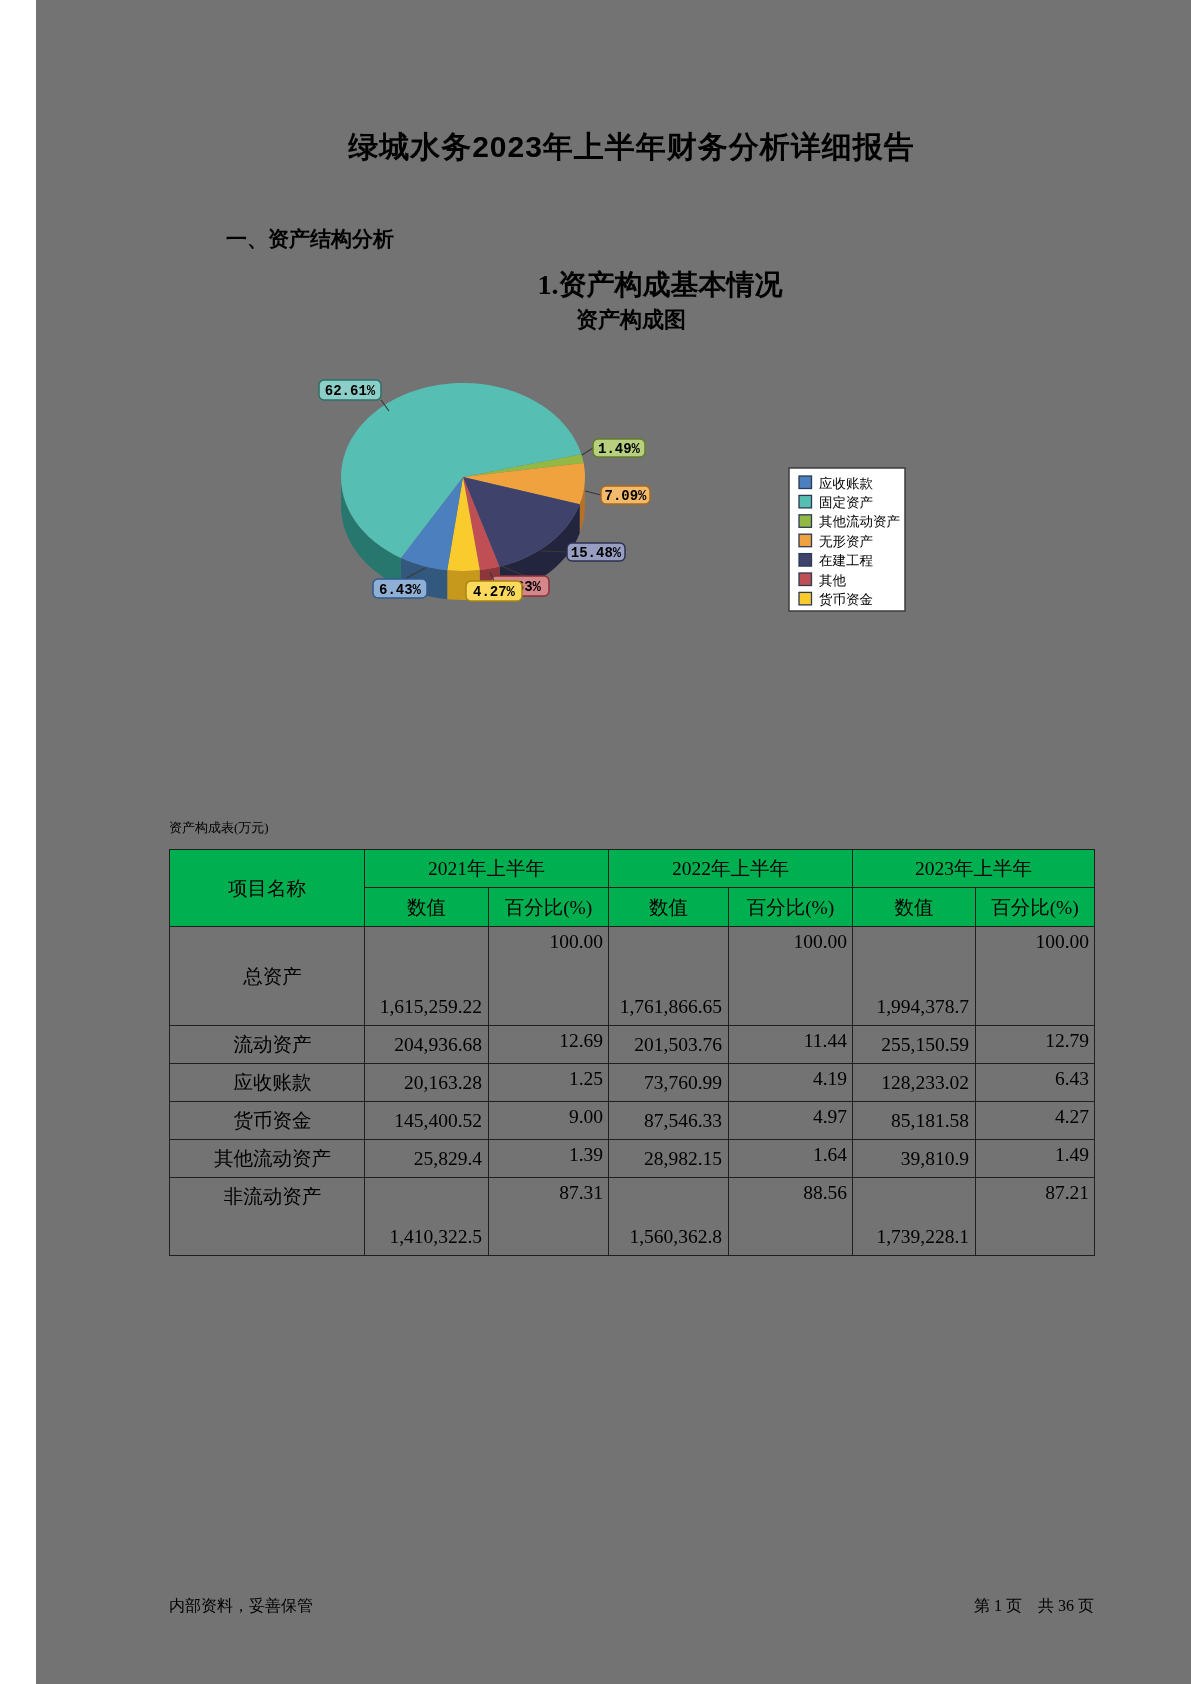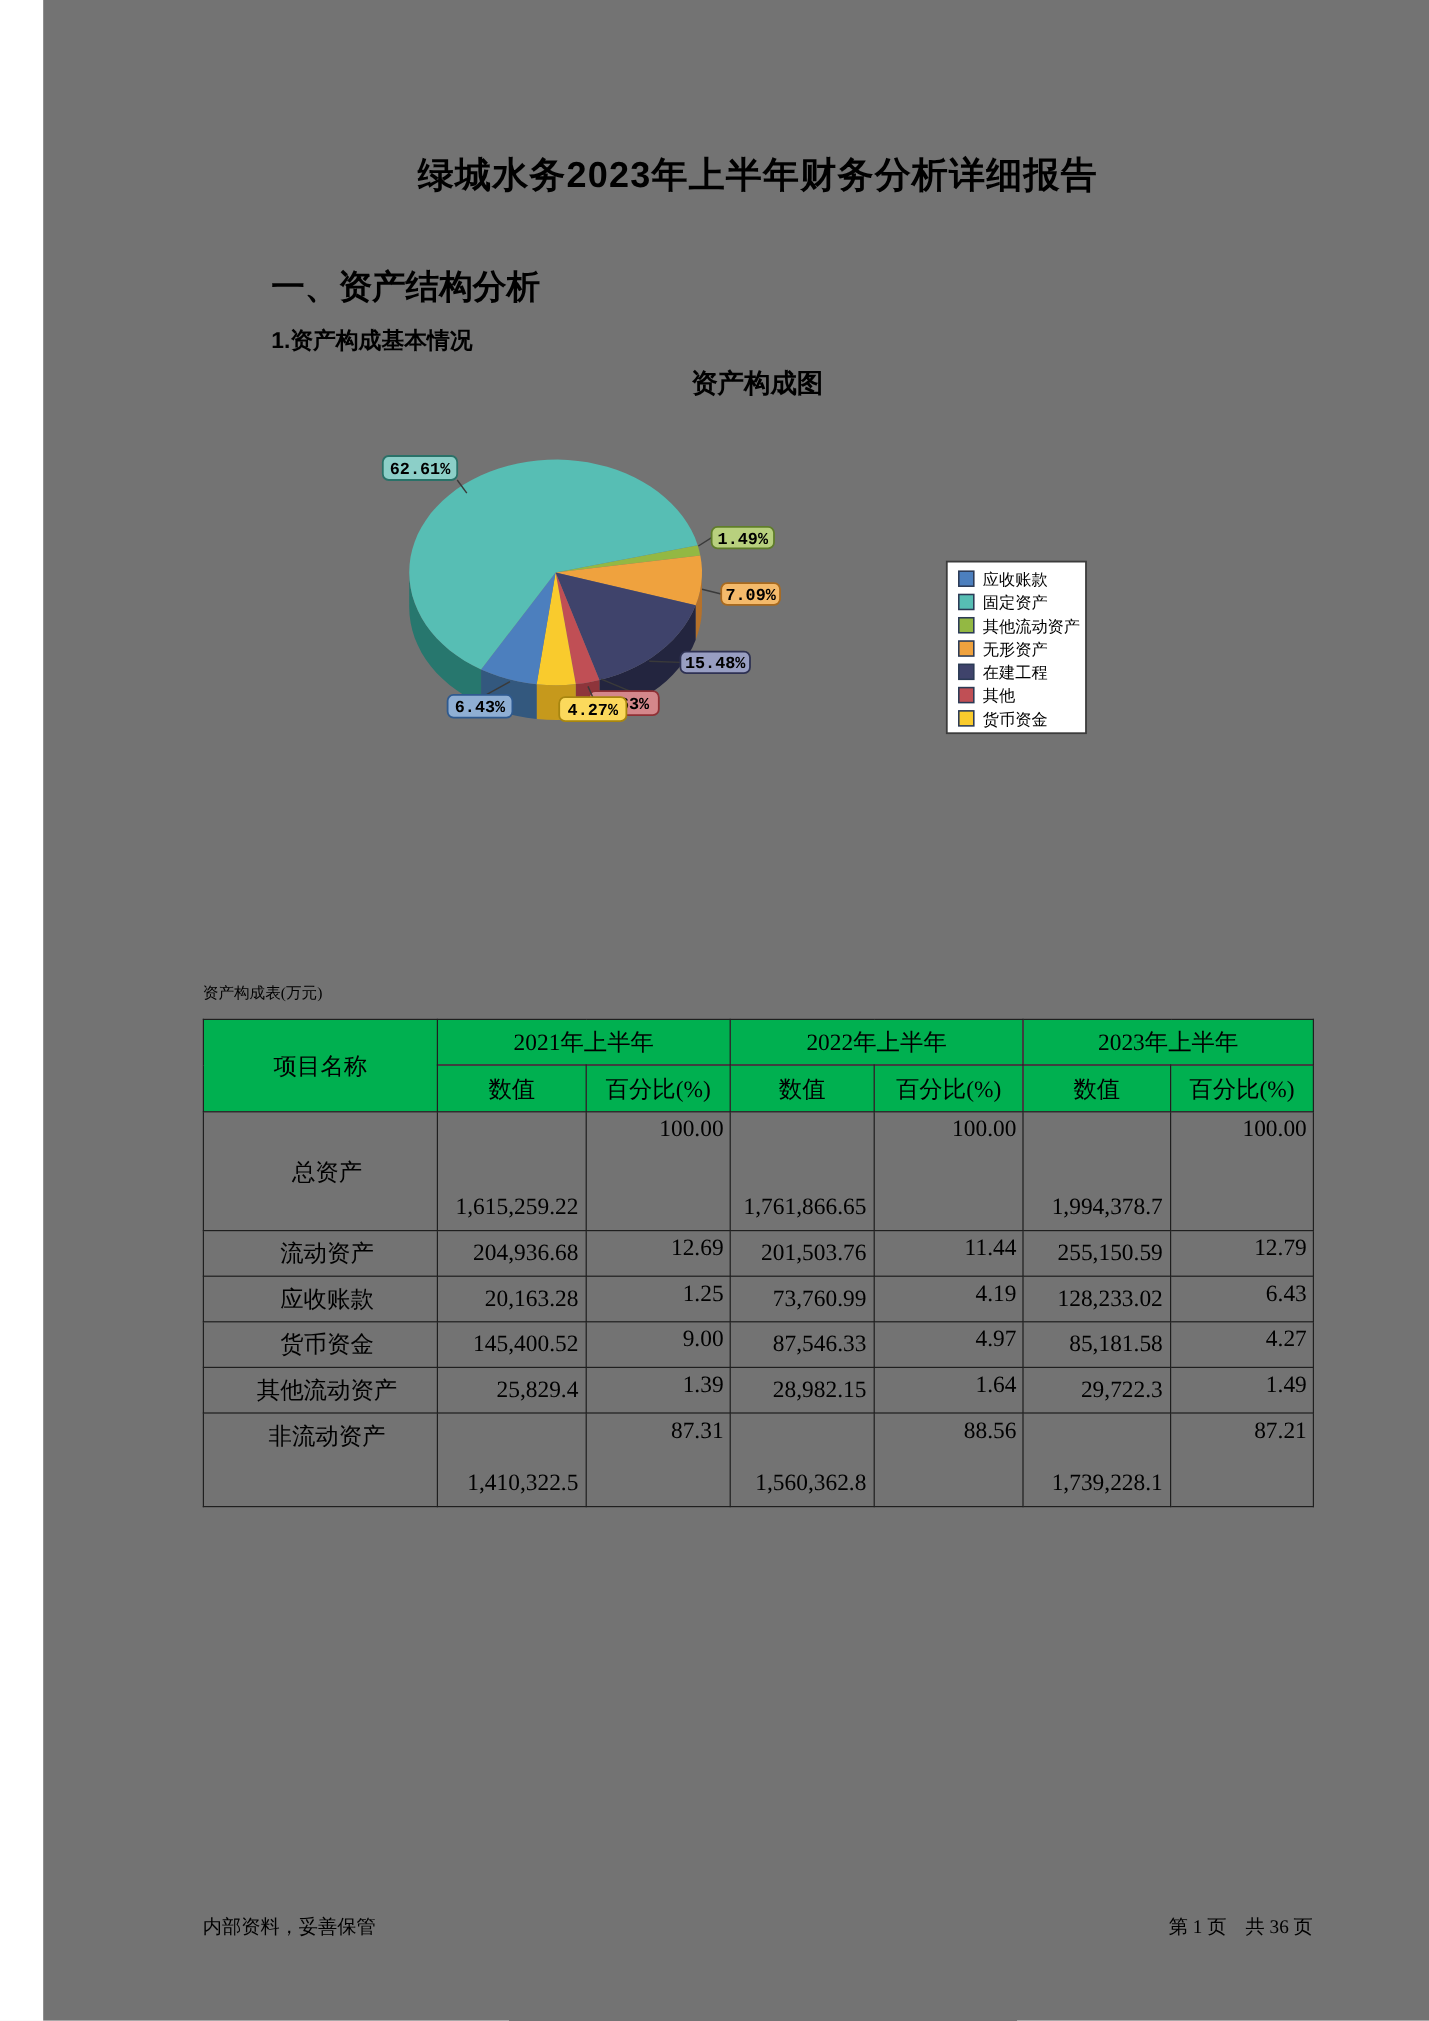--- a/index.html
+++ b/index.html
@@ -20,26 +20,26 @@
   .doc-title {
     margin-top:126px;
     font-family:"Liberation Sans", sans-serif;
     font-size:30px; font-weight:bold;
     text-align:center; line-height:1.4;
     letter-spacing:1px;
   }
   .sec-heading {
     margin-top:54px; margin-left:57px;
     font-family:"Liberation Sans", sans-serif;
-    font-size:28px; font-weight:bold; line-height:34px;
+    font-size:21px; font-weight:bold; line-height:34px;
   }
   .sub-heading {
     margin-top:13px; margin-left:57px;
-    font-family:Liberation Sans, sans-serif;
-    font-size:19px; font-weight:bold; line-height:31px;
+    font-family:Liberation Serif, serif;
+    font-size:28px; font-weight:bold; line-height:31px;text-align:center;
   }
   .body-para {
     margin-top:15px;
     font-size:21.5px; line-height:57.5px;
     text-align:justify; text-indent:44px;
   }
   .chart-wrap { margin-top:0; width:925px; height:345px; }
   .table-caption {
     margin-top:170px;
     font-size:13px; line-height:26px; 
@@ -198,21 +198,21 @@
           <td class="c-pct">4.97</td>
           <td class="c-val">85,181.58</td>
           <td class="c-pct">4.27</td>
         </tr>
         <tr style="height: 38px;">
           <td class="c-name">其他流动资产</td>
           <td class="c-val">25,829.4</td>
           <td class="c-pct">1.39</td>
           <td class="c-val">28,982.15</td>
           <td class="c-pct">1.64</td>
-          <td class="c-val">29,722.3</td>
+          <td class="c-val">39,810.9</td>
           <td class="c-pct">1.49</td>
         </tr>
         <tr style="height: 78px;">
           <td class="c-name top">非流动资产</td>
           <td class="c-val">1,410,322.5</td>
           <td class="c-pct">87.31</td>
           <td class="c-val">1,560,362.8</td>
           <td class="c-pct">88.56</td>
           <td class="c-val">1,739,228.1</td>
           <td class="c-pct">87.21</td>

